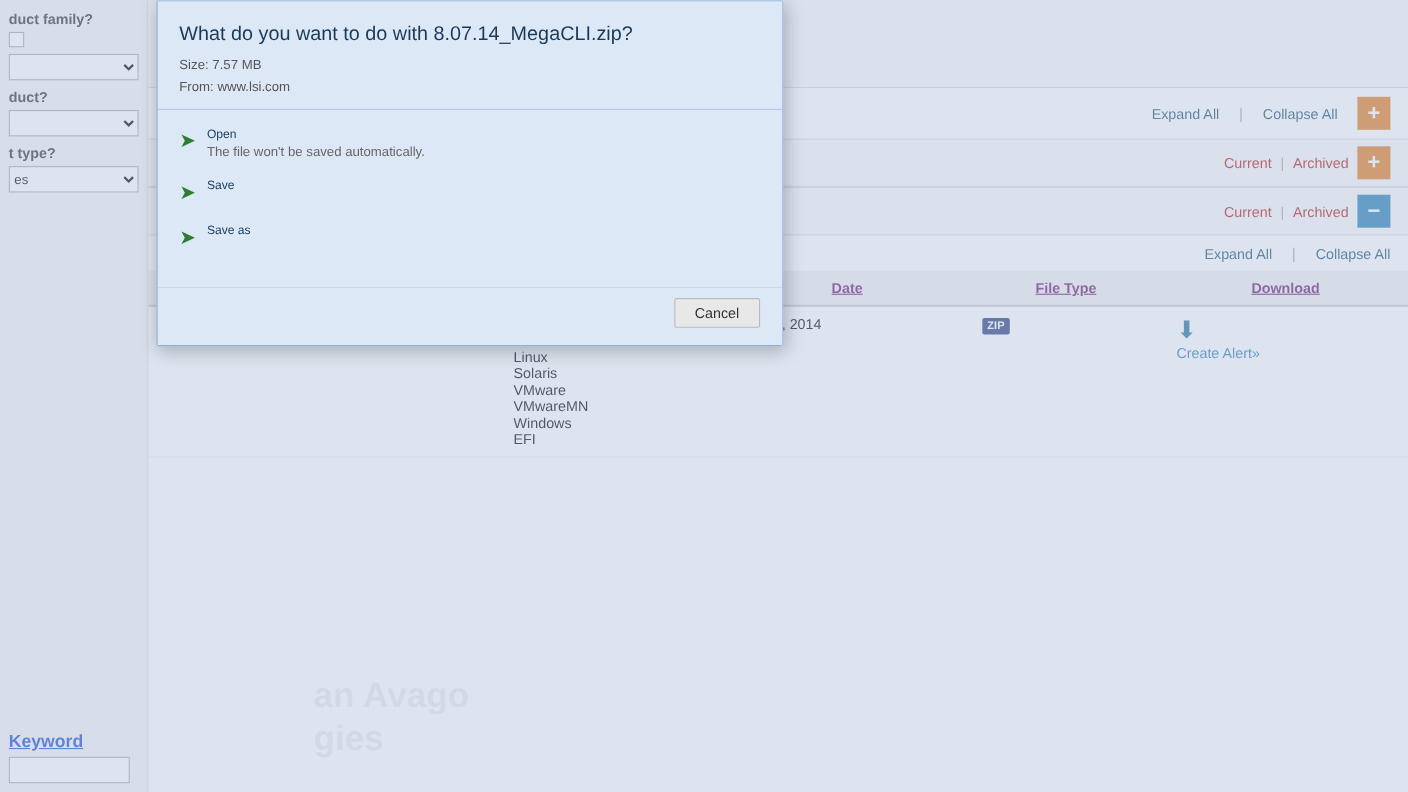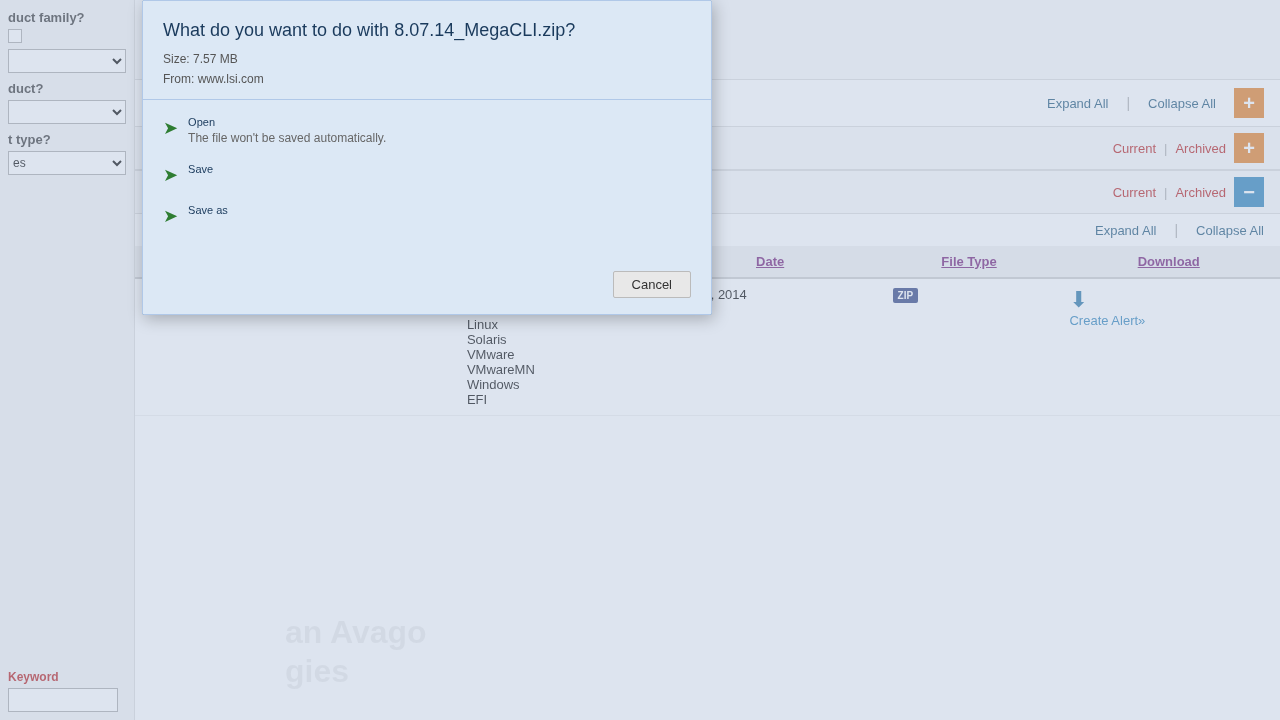--- a/index.html
+++ b/index.html
@@ -252,24 +252,25 @@
       bottom: 30px;
       left: 150px;
       font-size: 32px;
       color: rgba(0,0,0,0.08);
       font-weight: bold;
       line-height: 1.2;
       pointer-events: none;
     }
 
     .keyword-label {
-      font-size: 12px;
-      color: #b91c1c;
+      font-size: 16px;
+      color: #1d4ed8;
       font-weight: bold;
       margin-bottom: 4px;
+      text-decoration: underline;
     }
 
     .keyword-input {
       width: 110px;
       height: 24px;
       border: 1px solid #aaa;
       font-size: 12px;
       padding: 2px 4px;
     }
 

